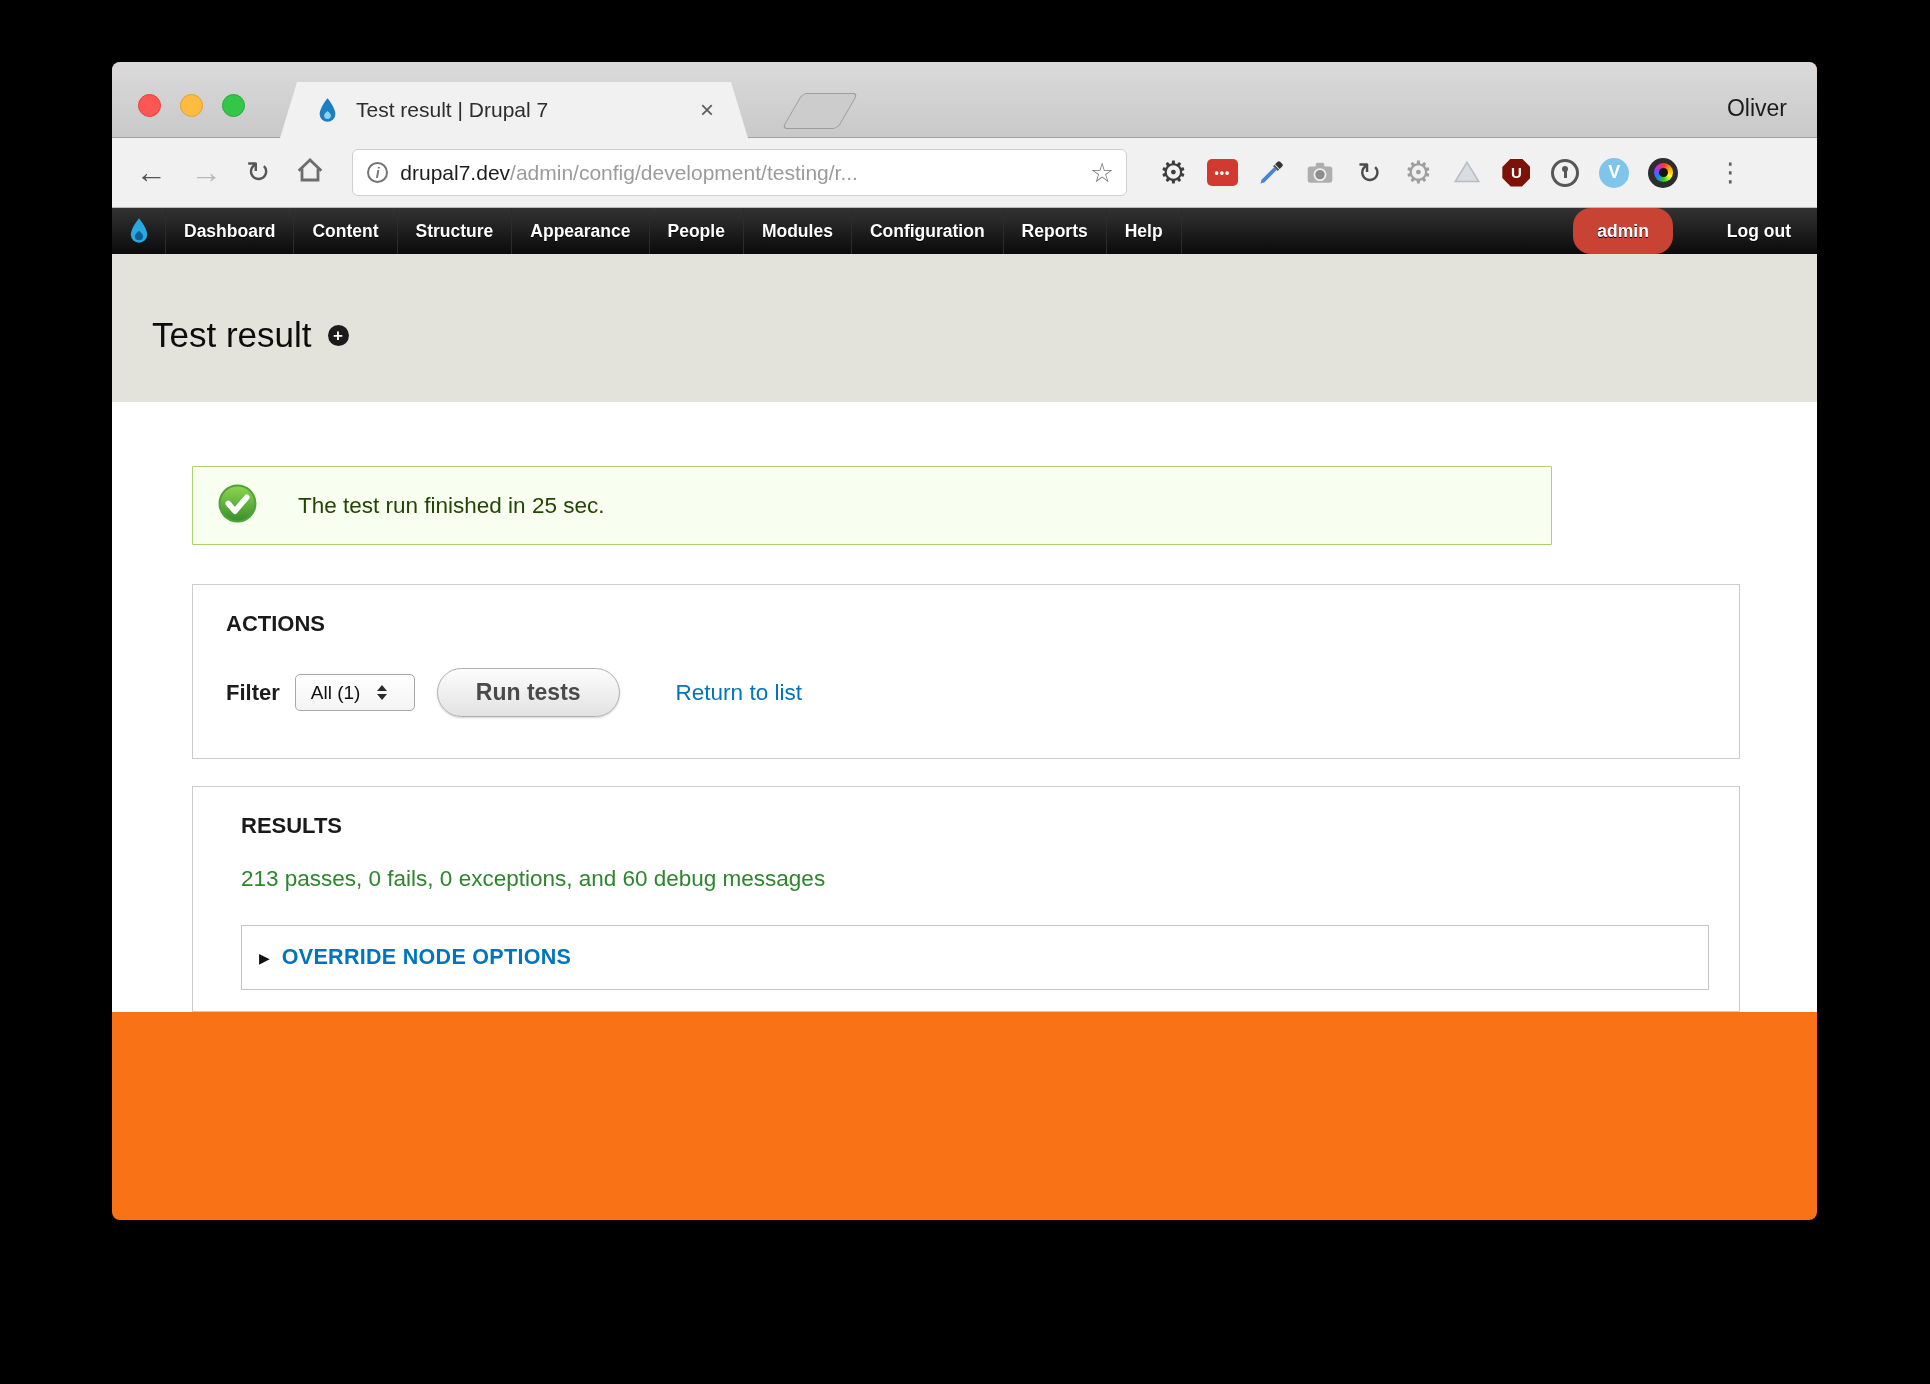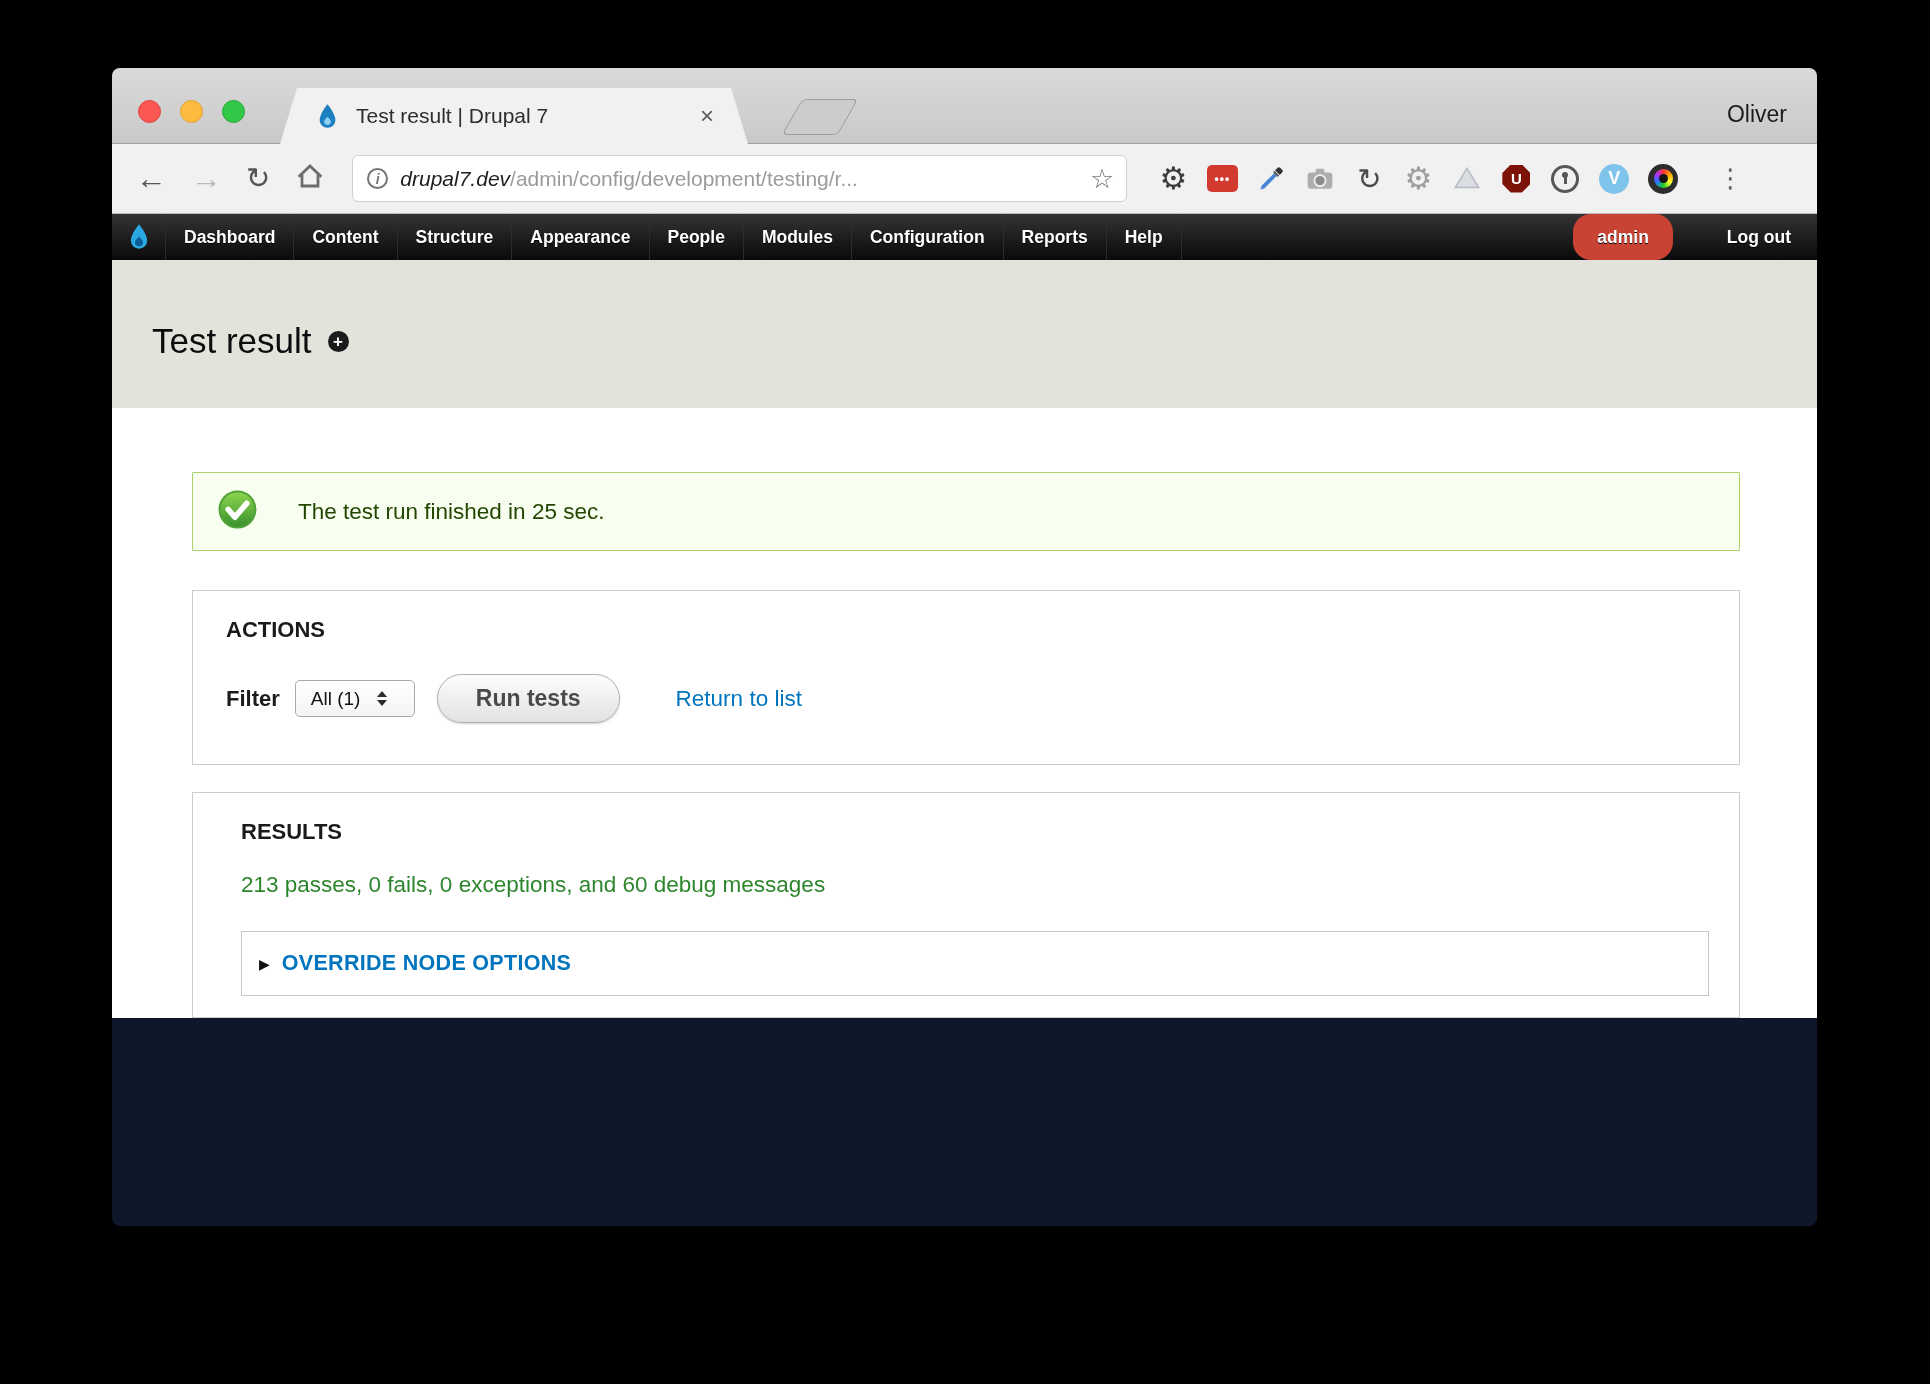--- a/index.html
+++ b/index.html
@@ -1,20 +1,20 @@
 <!DOCTYPE html>
 <html><head>
 <meta charset="utf-8">
 <style>
   * { margin:0; padding:0; box-sizing:border-box; }
   html,body { width:1930px; height:1384px; background:#000; font-family:"Liberation Sans", sans-serif; }
 
   .window {
-    position:absolute; left:112px; top:68px; width:1705px; height:1158px;
-    background:#0f172a; border-radius:8px; overflow:hidden;
+    position:absolute; left:112px; top:62px; width:1705px; height:1158px;
+    background:#f97316; border-radius:8px; overflow:hidden;
     box-shadow:0 18px 50px rgba(0,0,0,.6);
   }
 
   
   .tabbar {
     position:relative; height:76px;
     background:linear-gradient(#dadada,#c9c9c9);
     border-bottom:1px solid #a0a0a0;
   }
   .traffic { position:absolute; left:26px; top:32px; display:flex; gap:19px; }
@@ -52,21 +52,21 @@
   .urlbar {
     width:775px; height:47px; background:#fff; border:1px solid #cfcfcf; border-radius:6px;
     display:flex; align-items:center; padding:0 12px 0 14px; gap:12px; margin-left:2px;
   }
   .info-ic {
     width:21px; height:21px; border:2px solid #757575; border-radius:50%;
     color:#757575; font-size:14px; font-weight:bold; font-style:italic;
     display:flex; align-items:center; justify-content:center; flex:none;
   }
   .url-text { font-size:21px; white-space:nowrap; overflow:hidden; flex:1; }
-  .url-host { color:#1d1d1d;font-style:italic; }
+  .url-host { color:#1d1d1d; }
   .url-path { color:#9b9b9b; }
   .star { font-size:27px; color:#767676; flex:none; }
 
   .ext-row { display:flex; align-items:center; gap:17px; margin-left:6px; }
   .ext { width:32px; height:32px; display:flex; align-items:center; justify-content:center; flex:none; }
   .gear-dark { font-size:31px; color:#3d3d3d; }
   .gear-gray { font-size:31px; color:#9e9e9e; }
   .lastpass {
     width:31px; height:27px; background:#d33a2f; border-radius:5px;
     color:#fff; font-size:12px; font-weight:bold; letter-spacing:1px;
@@ -118,21 +118,21 @@
   .add-shortcut {
     width:21px; height:21px; border-radius:50%; background:#1b1b1b; color:#fff;
     font-size:17px; font-weight:bold; line-height:1;
     display:flex; align-items:center; justify-content:center; cursor:pointer;
   }
 
   
   .content { background:#fff; padding:64px 0 0 80px; }
 
   .status-box {
-    width:1548px; height:79px; background:#f8fff0; border:1px solid #abd26b; border-radius:1px;
+    width:1360px; height:79px; background:#f8fff0; border:1px solid #abd26b; border-radius:1px;
     display:flex; align-items:center; padding-left:24px; gap:40px;
   }
   .status-text { font-size:22.5px; color:#234600; }
 
   .panel { width:1548px; border:1px solid #cccccc; padding:26px 0 0 33px; }
   .panel-h { font-size:22px; font-weight:bold; color:#1a1a1a; }
 
   .panel.actions { margin-top:39px; height:175px; }
   .actions-row { margin-top:31px; display:flex; align-items:center; }
   .flabel { font-size:22px; font-weight:bold; color:#1c1c1c; }

